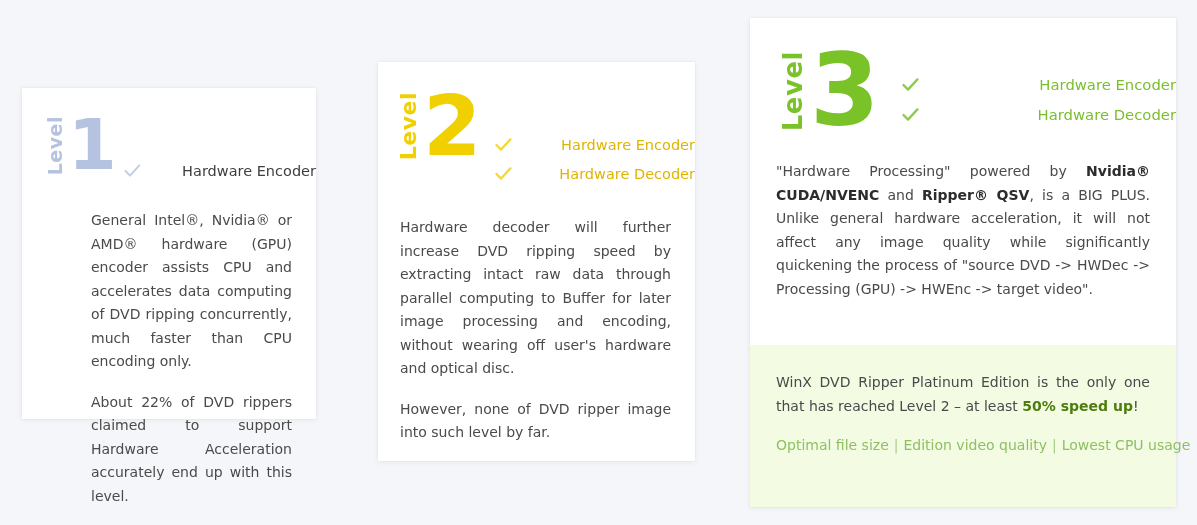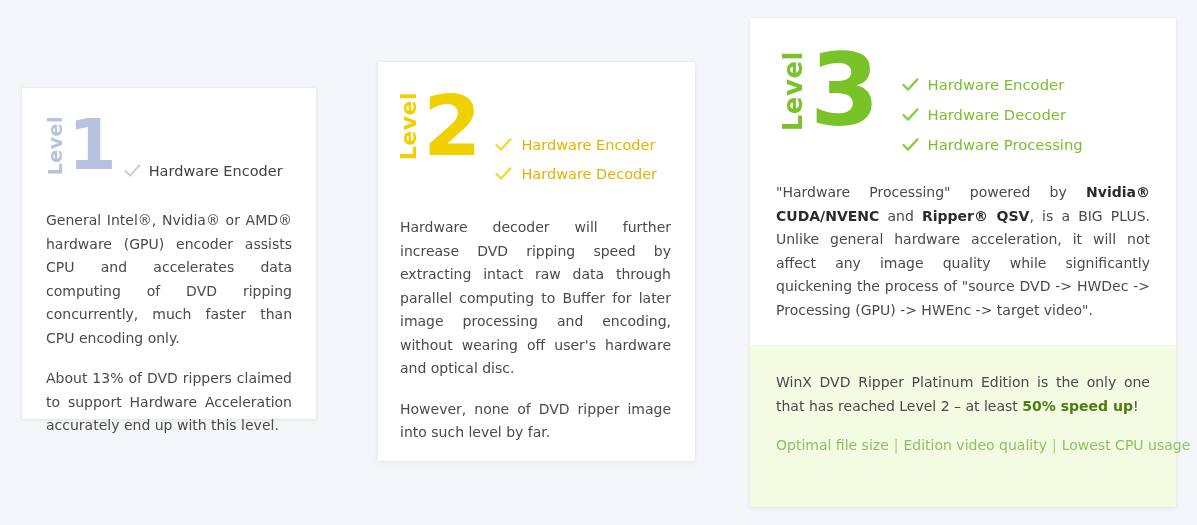--- a/index.html
+++ b/index.html
@@ -75,20 +75,21 @@
   .features {
     list-style: none;
     margin: 0;
     padding: 0;
     flex: 1;
   }
   .feature {
     display: flex;
     align-items: center;
     white-space: nowrap;
+    justify-content: space-between;
   }
   .feature .tick {
     flex: none;
     display: inline-block;
     line-height: 0;
   }
   .feature .flabel { display: inline-block; }
 
   #card-1 .features { margin: 47px 0 0 7px; }
   #card-1 .feature  { font-size: 14.5px; color: #3f3f3f; }
@@ -109,21 +110,21 @@
   #card-1 .body-copy { padding: 0 24px 0 24px; margin-top: 30px; }
   #card-2 .body-copy { padding: 0 24px 0 22px; margin-top: 34px; }
   #card-3 .body-copy { padding: 0 26px 0 26px; margin-top: 28px; }
 
   .para {
     text-align: justify;
     color: #4a4a4a;
     margin: 0 0 17px 0;
   }
   .para:last-child { margin-bottom: 0; }
-  #card-1 .para { font-size: 14px; line-height: 23.5px; }
+  #card-1 .para { font-size: 14px; line-height: 23.5px; margin-left: 45px; }
   #card-2 .para { font-size: 14px; line-height: 23.5px; }
   #card-3 .para { font-size: 14px; line-height: 23.5px; }
 
   .para b { font-weight: bold; color: #2c2c2c; }
 
   
   .highlight-box {
     position: absolute;
     left: 0;
     right: 0;
@@ -171,21 +172,21 @@
                 <path d="M1.5 7 L6 11.6 L15.4 1.4" fill="none" stroke="#c3cee6" stroke-width="2" stroke-linecap="round" stroke-linejoin="round"></path>
               </svg>
             </span>
             <span class="flabel">Hardware Encoder</span>
           </li>
         </ul>
       </div>
 
       <div class="body-copy">
         <p class="para">General Intel®, Nvidia® or AMD® hardware (GPU) encoder assists CPU and accelerates data computing of DVD ripping concurrently, much faster than CPU encoding only.</p>
-        <p class="para">About 13% of DVD rippers claimed to support Hardware Acceleration accurately end up with this level.</p>
+        <p class="para">About 22% of DVD rippers claimed to support Hardware Acceleration accurately end up with this level.</p>
       </div>
 
     </div>
   </div>
 
   <div class="card" id="card-2">
     <div class="card-inner">
 
       <div class="level-head">
         <div class="level-badge">
@@ -240,28 +241,20 @@
             <span class="flabel">Hardware Encoder</span>
           </li>
           <li class="feature">
             <span class="tick">
               <svg width="17" height="14" viewBox="0 0 17 14" aria-hidden="true">
                 <path d="M1.5 7 L6 11.6 L15.4 1.4" fill="none" stroke="#8dcc46" stroke-width="2.3" stroke-linecap="round" stroke-linejoin="round"></path>
               </svg>
             </span>
             <span class="flabel">Hardware Decoder</span>
           </li>
-          <li class="feature">
-            <span class="tick">
-              <svg width="17" height="14" viewBox="0 0 17 14" aria-hidden="true">
-                <path d="M1.5 7 L6 11.6 L15.4 1.4" fill="none" stroke="#8dcc46" stroke-width="2.3" stroke-linecap="round" stroke-linejoin="round"></path>
-              </svg>
-            </span>
-            <span class="flabel">Hardware Processing</span>
-          </li>
         </ul>
       </div>
 
       <div class="body-copy">
         <p class="para"><span>"Hardware Processing" powered by </span><b>Nvidia® CUDA/NVENC</b><span> and </span><b>Ripper® QSV</b><span>, is a BIG PLUS. Unlike general hardware acceleration, it will not affect any image quality while significantly quickening the process of "source DVD -&gt; HWDec -&gt; Processing (GPU) -&gt; HWEnc -&gt; target video".</span></p>
       </div>
 
       <div class="highlight-box">
         <p class="highlight-text"><span>WinX DVD Ripper Platinum Edition is the only one that has reached Level 2 – at least </span><b>50% speed up</b><span>!</span></p>
 

